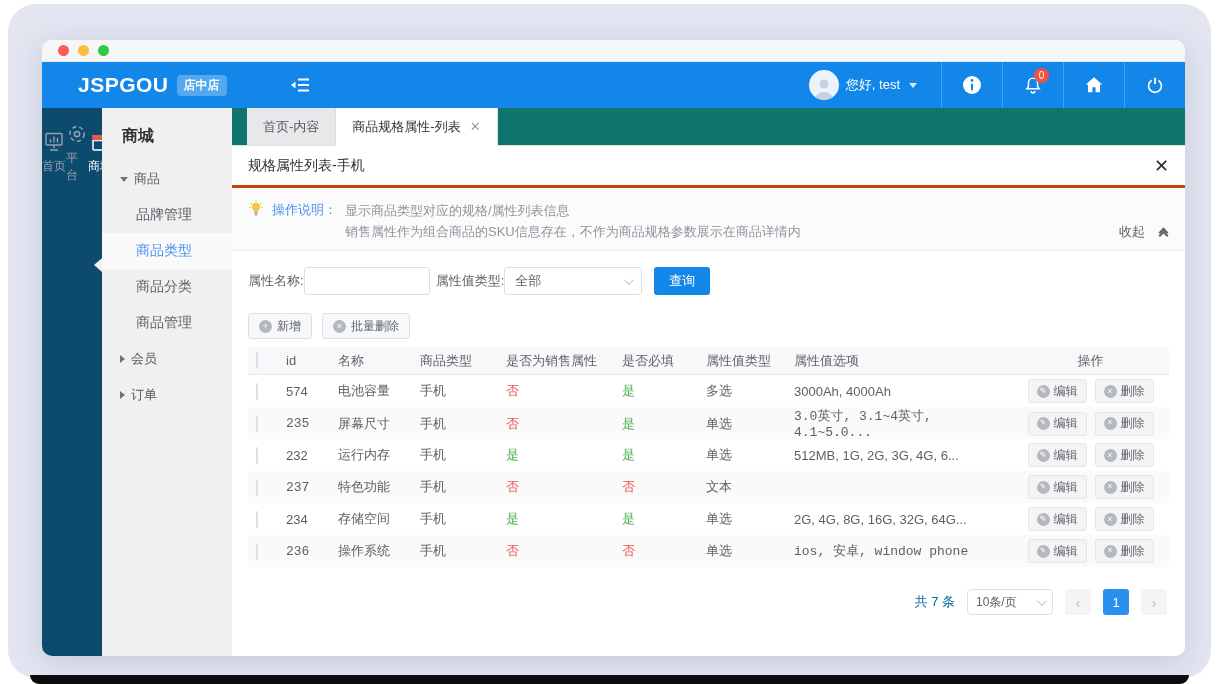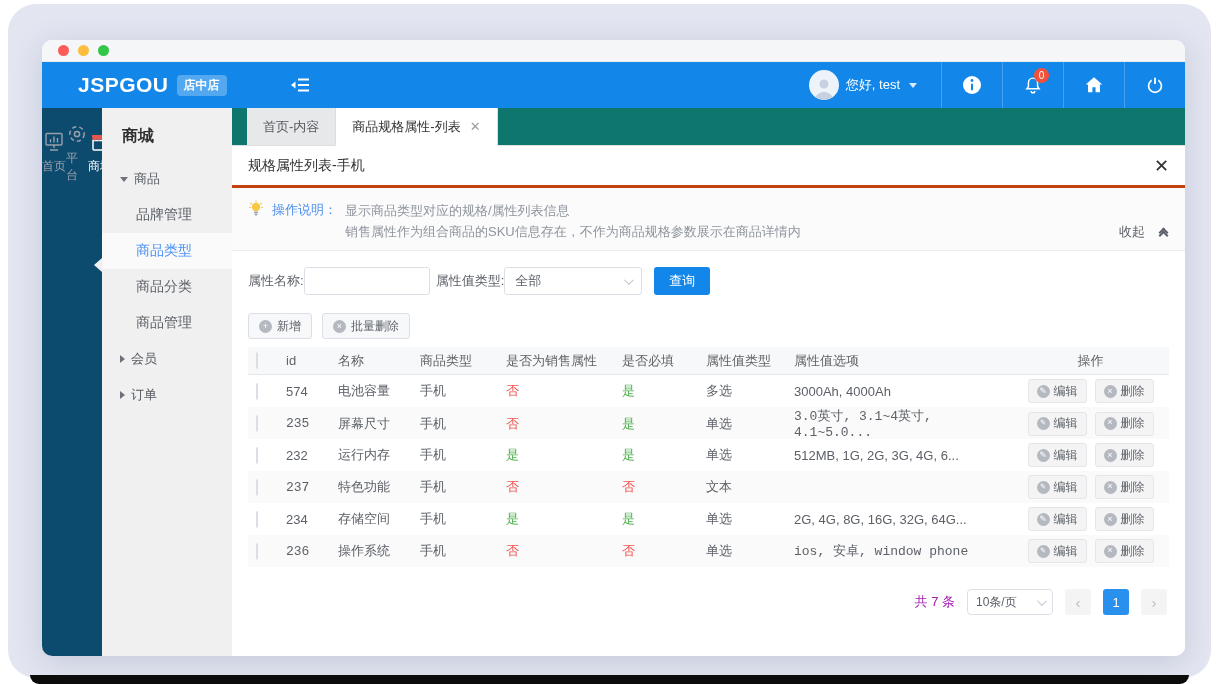--- a/index.html
+++ b/index.html
@@ -81,21 +81,21 @@
   .table { margin:0 16px; flex:0 0 auto; }
   .trow { display:grid; grid-template-columns:38px 52px 82px 86px 116px 84px 88px 218px 1fr; align-items:center; height:32px; font-size:13px; color:#5c6168; }
   .trow.thead { background:#f7f8fa; border-bottom:1px solid #e8e8e8; color:#606266; height:28px; }
   .trow.even { background:#fafafa;font-family:Liberation Mono, monospace; }
   .cell-action { display:flex; justify-content:center; gap:8px; }
   .chk { width:14px; height:14px; border:1px solid #dcdfe6; border-radius:2px; background:#fff; margin-left:8px; cursor:pointer; }
   .yes { color:#4cae4c; } .no { color:#f0544f; }
   .mini-btn { height:24px; background:#f4f4f5; border:1px solid #e4e6ea; border-radius:3px; font-size:12px; color:#5c6168; display:flex; align-items:center; gap:4px; padding:0 8px; cursor:pointer; }
 
   .pagination { display:flex; align-items:center; justify-content:flex-end; gap:12px; padding:22px 18px 0 0; flex:0 0 auto; }
-  .pg-total { font-size:13px; color:#a21caf; }
+  .pg-total { font-size:13px; color:#0369a1; }
   .pg-select { width:86px; height:26px; border:1px solid #dcdfe6; border-radius:4px; display:flex; align-items:center; padding:0 8px; font-size:12px; color:#5c6168; cursor:pointer; }
   .pg-btn { width:26px; height:26px; background:#f4f4f5; border-radius:3px; display:flex; align-items:center; justify-content:center; color:#b7bbc2; font-size:15px; cursor:pointer; }
   .pg-page { width:26px; height:26px; background:#2a90ee; border-radius:3px; display:flex; align-items:center; justify-content:center; color:#fff; font-size:13px; cursor:pointer; }
 
   svg { display:block; }
 </style>
 </head>
 <body>
 
 <div class="screen">

